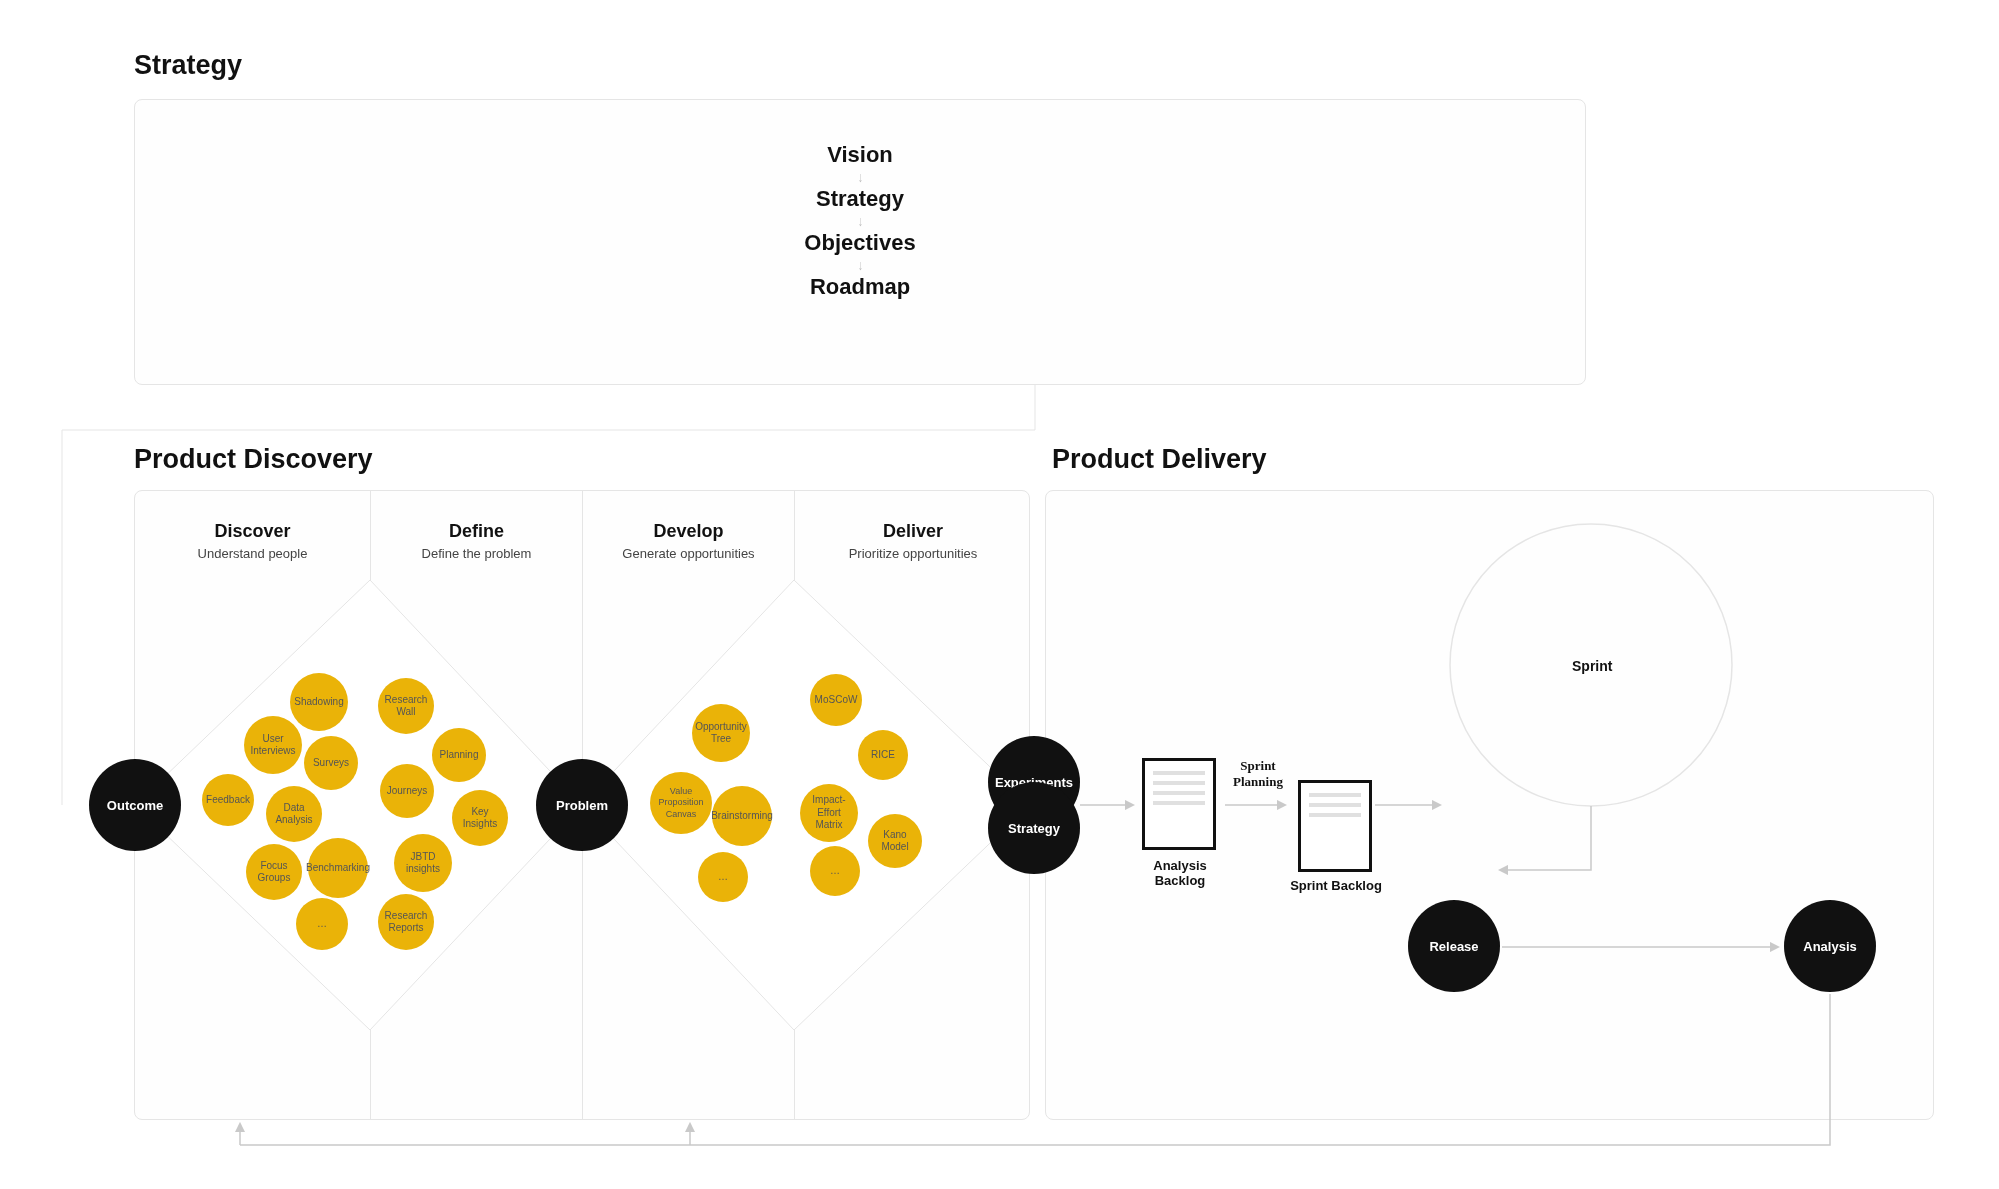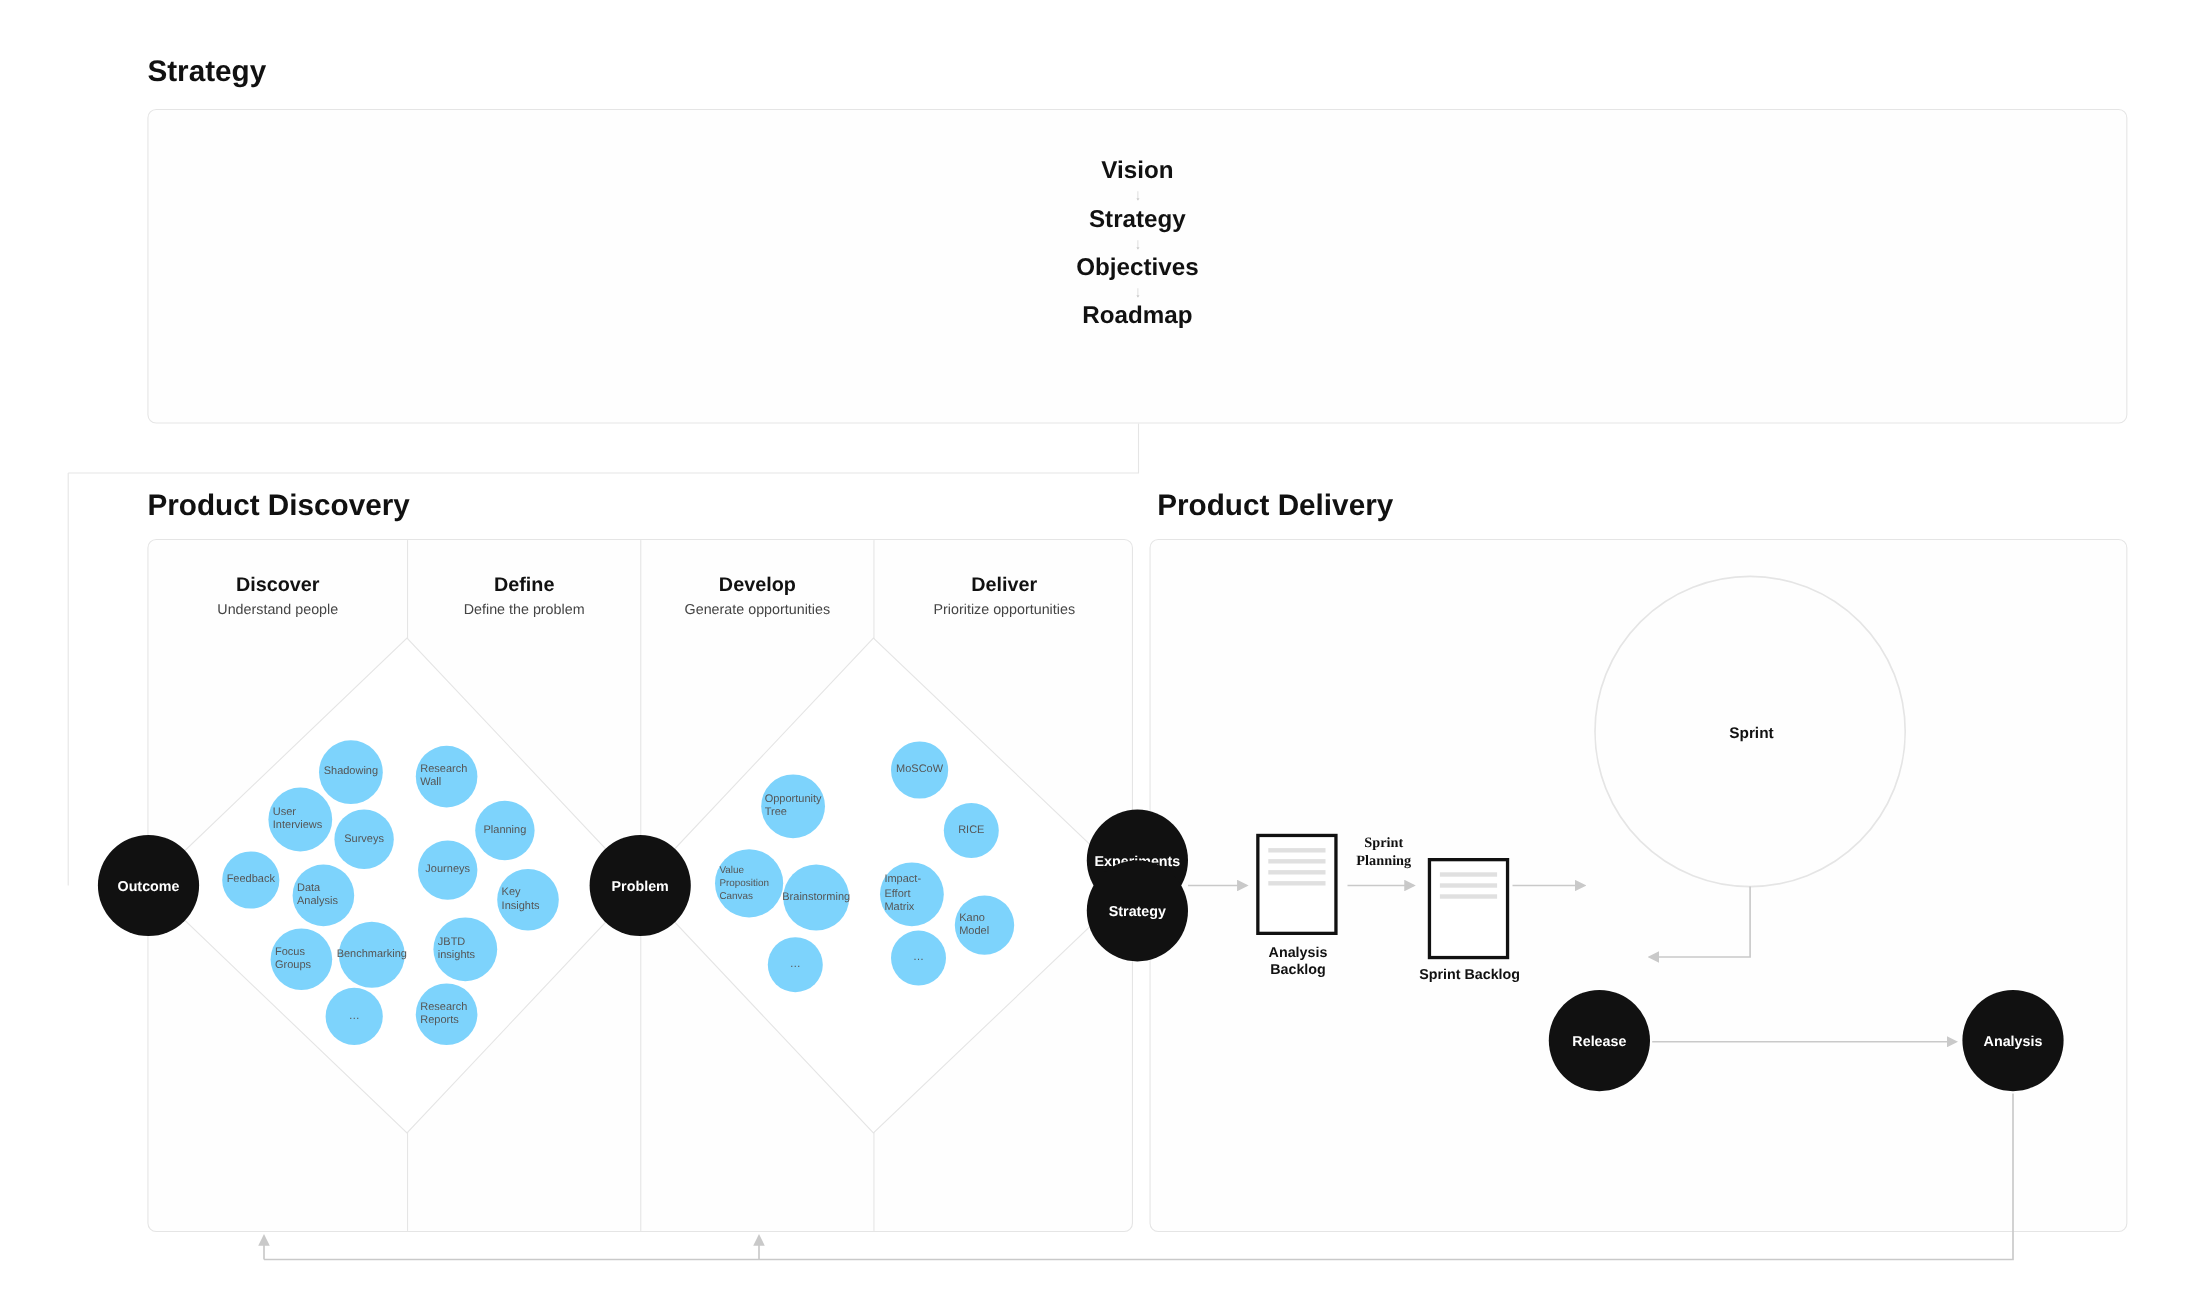--- a/index.html
+++ b/index.html
@@ -63,25 +63,26 @@
     font-weight: 700;
     font-size: 13px;
     display: flex;
     align-items: center;
     justify-content: center;
     text-align: center;
     z-index: 20;
   }
   .bubble {
     position: absolute;
-    background: #7dd3fc;
+    background: #eab308;
     border-radius: 50%;
     display: flex;
     align-items: center;
     justify-content: center;
+    text-align: center;
     color: #555;
     font-size: 10px;
     line-height: 1.25;
     z-index: 10;
     padding: 4px;
   }
   .backlog-box {
     position: absolute;
     width: 74px;
     height: 92px;
@@ -126,21 +127,21 @@
     display:flex;
     align-items:center;
     justify-content:center;
     border-radius:50%;
   }
 </style>
 </head>
 <body>
 
 <div class="section-title" style="left:134px; top:50px;">Strategy</div>
-<div class="panel" style="left:134px; top:99px; width:1800px; height:286px;">
+<div class="panel" style="left:134px; top:99px; width:1452px; height:286px;">
   <div class="strategy-list" style="left:0; right:0; width:100%; top:42px;">
     <div class="strategy-item">Vision</div>
     <div class="arrow-down">↓</div>
     <div class="strategy-item">Strategy</div>
     <div class="arrow-down">↓</div>
     <div class="strategy-item">Objectives</div>
     <div class="arrow-down">↓</div>
     <div class="strategy-item">Roadmap</div>
   </div>
 </div>

